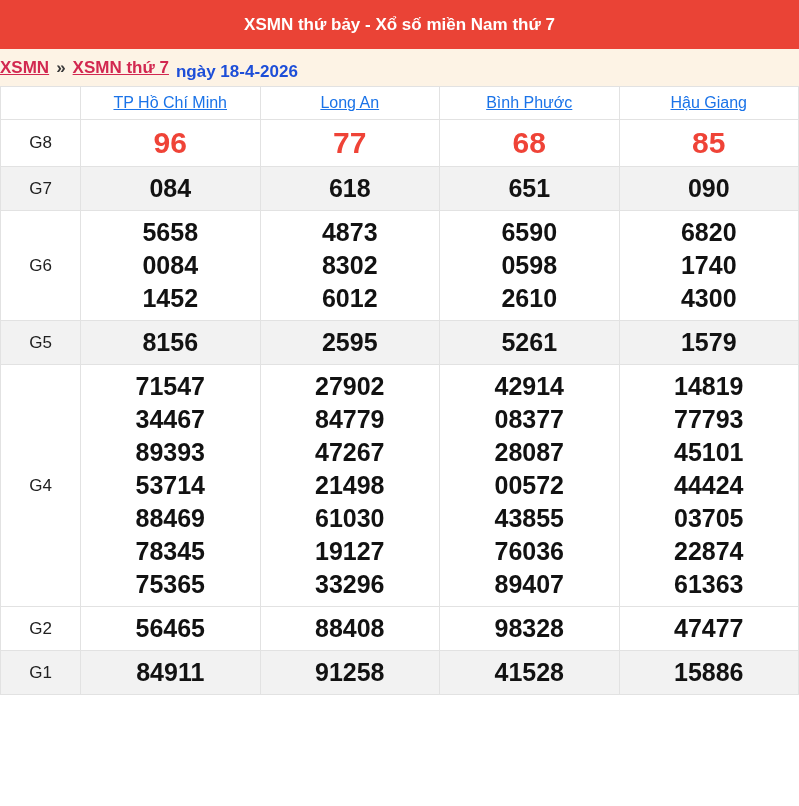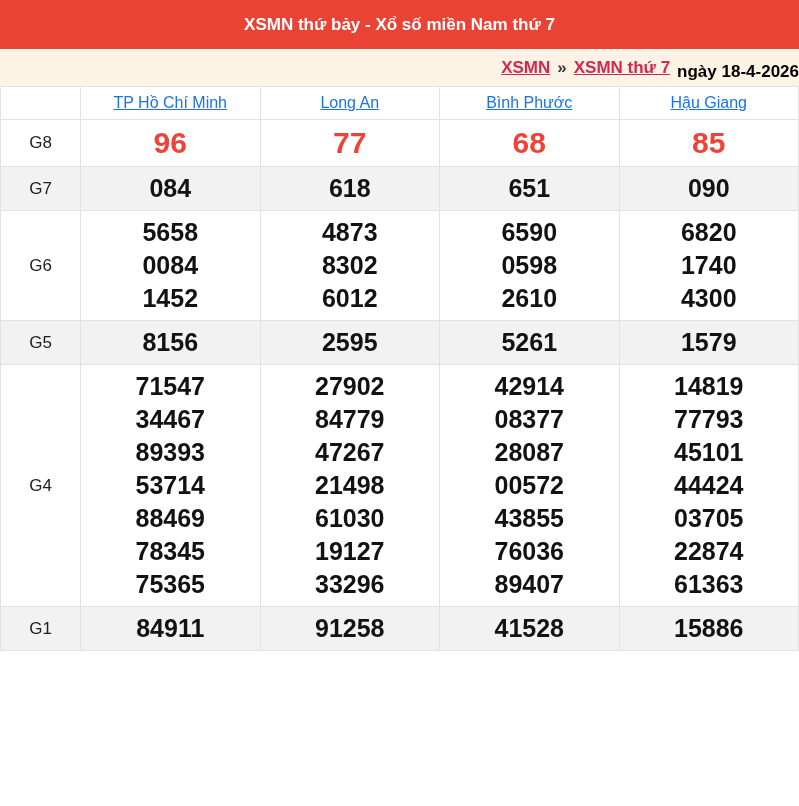--- a/index.html
+++ b/index.html
@@ -17,32 +17,32 @@
     align-items: center;
     justify-content: center;
     font-size: 17px;
     font-weight: bold;
   }
   .breadcrumb {
     height: 37px;
     background: #fdf3e5;
     display: flex;
     align-items: center;
-    justify-content: flex-end;
+    justify-content: flex-start;
     gap: 7px;
     font-size: 17px;
     font-weight: bold;
   }
   .bc-link {
     color: #d22850;
     text-decoration: underline;
     cursor: pointer;
   }
   .bc-sep { color: #3a3a3a; }
-  .bc-date { color: #000000; margin-top: 8px; }
+  .bc-date { color: #1d4ed8; margin-top: 8px; }
   table.results {
     width: 100%;
     border-collapse: collapse;
     table-layout: fixed;
   }
   .results th, .results td {
     border: 1px solid #e2e2e2;
     text-align: center;
     vertical-align: middle;
   }
@@ -198,20 +198,35 @@
         <td class="nums">
           <div>14819</div>
           <div>77793</div>
           <div>45101</div>
           <div>44424</div>
           <div>03705</div>
           <div>22874</div>
           <div>61363</div>
         </td>
       </tr>
+      <tr>
+        <td class="label">G2</td>
+        <td class="nums">
+          <div>56465</div>
+        </td>
+        <td class="nums">
+          <div>88408</div>
+        </td>
+        <td class="nums">
+          <div>98328</div>
+        </td>
+        <td class="nums">
+          <div>47477</div>
+        </td>
+      </tr>
       <tr class="alt">
         <td class="label">G1</td>
         <td class="nums">
           <div>84911</div>
         </td>
         <td class="nums">
           <div>91258</div>
         </td>
         <td class="nums">
           <div>41528</div>

